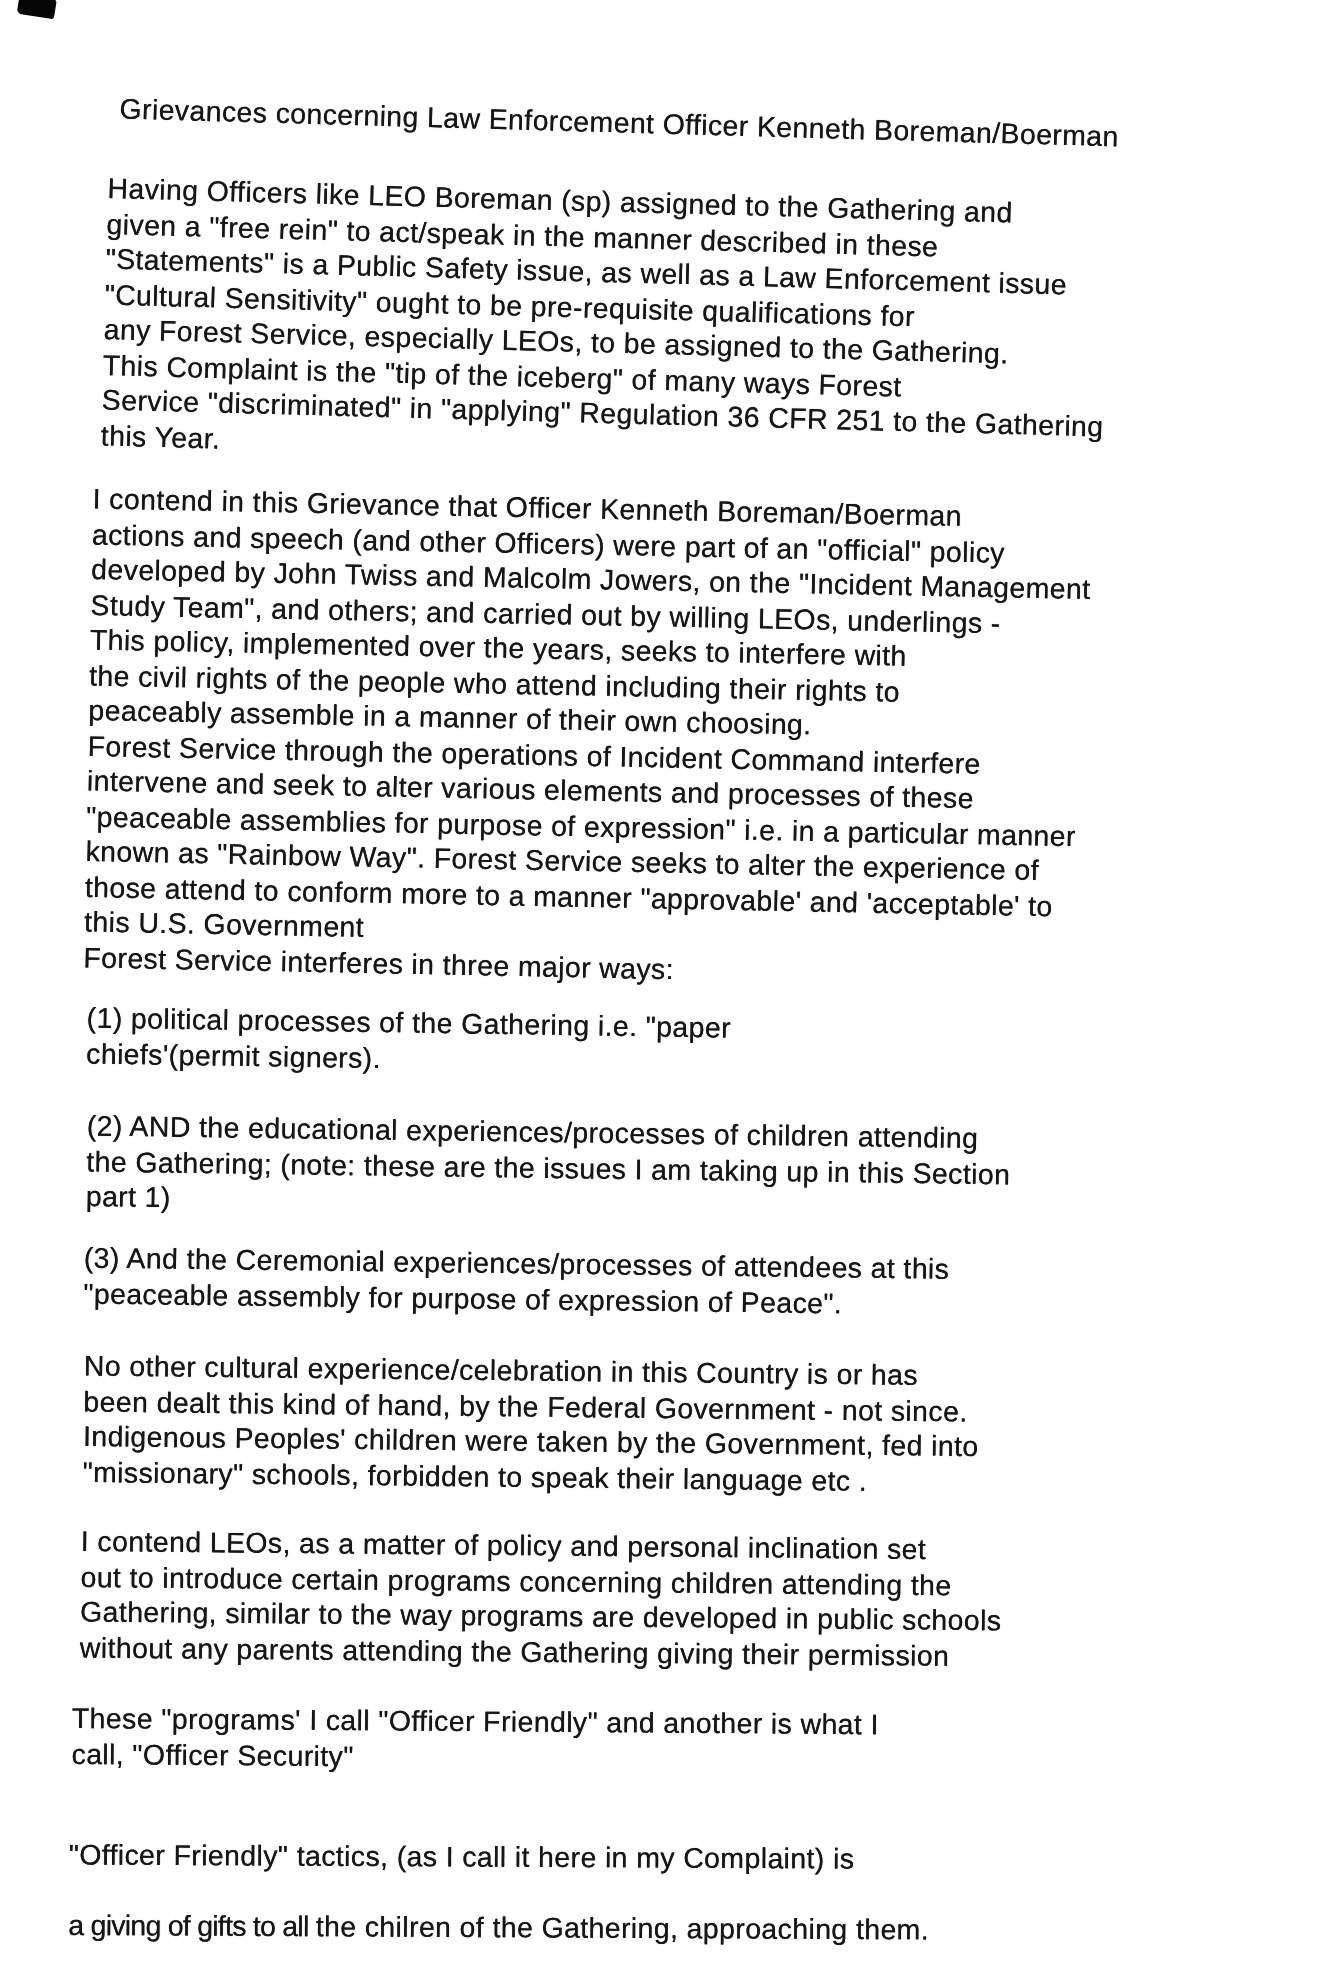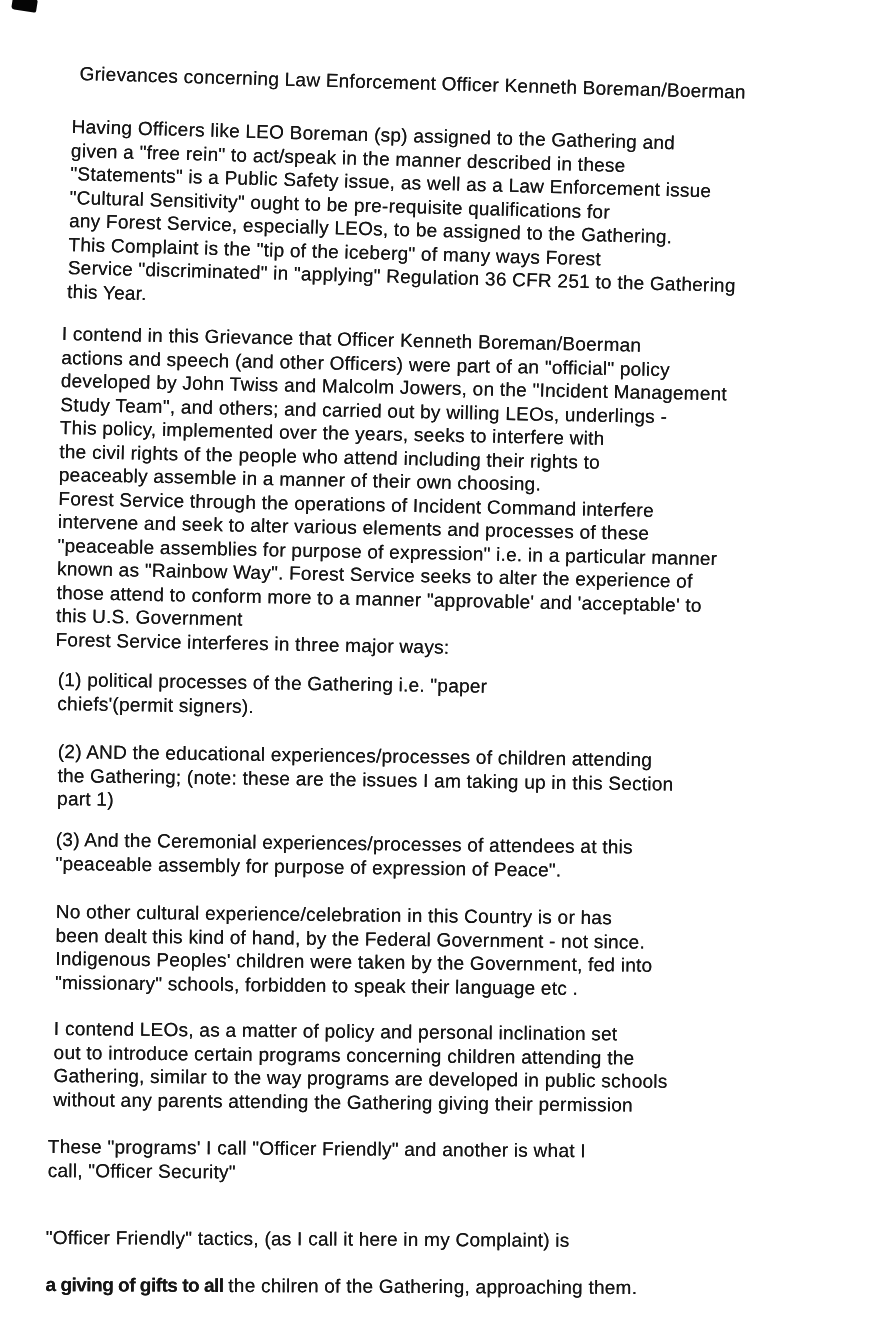--- a/index.html
+++ b/index.html
@@ -30,21 +30,21 @@
   .t-p1    { left: 72px;  top: 115px;  transform: rotate(1.55deg); }
   .t-p2    { left: 62px;  top: 322px;  transform: rotate(1.15deg); }
   .t-p3    { left: 58px;  top: 668px;  transform: rotate(0.9deg); }
   .t-p4    { left: 58px;  top: 740px;  transform: rotate(0.8deg); }
   .t-p5    { left: 56px;  top: 828px;  transform: rotate(0.75deg); }
   .t-p6    { left: 56px;  top: 900px;  transform: rotate(0.65deg); }
   .t-p7    { left: 54px;  top: 1017px; transform: rotate(0.55deg); }
   .t-p8    { left: 48px;  top: 1135px; transform: rotate(0.45deg); }
   .t-p9    { left: 46px;  top: 1202px; transform: rotate(0.3deg); }
   .bold-condensed {
-    font-weight: 700;
+    font-weight: 400;
     letter-spacing: -0.5px;
     text-align: center;
   }
   .scan-mark {
     position: absolute;
     left: 12px; top: -2px;
     width: 25px; height: 13px;
     background: #050505;
     transform: rotate(9deg);
     border-radius: 1px 2px 2px 3px;

